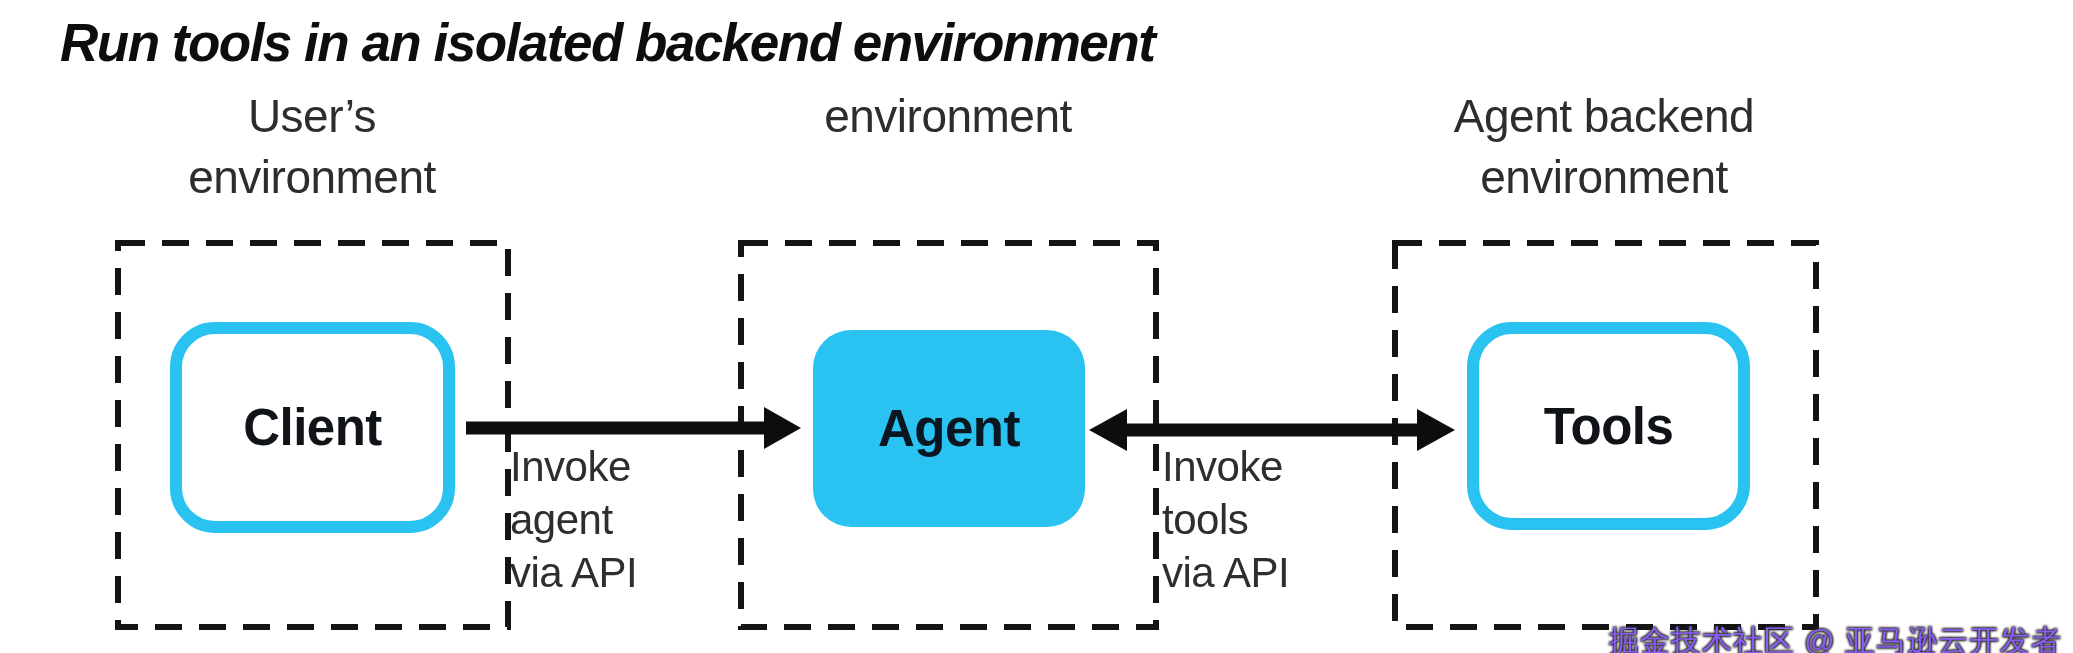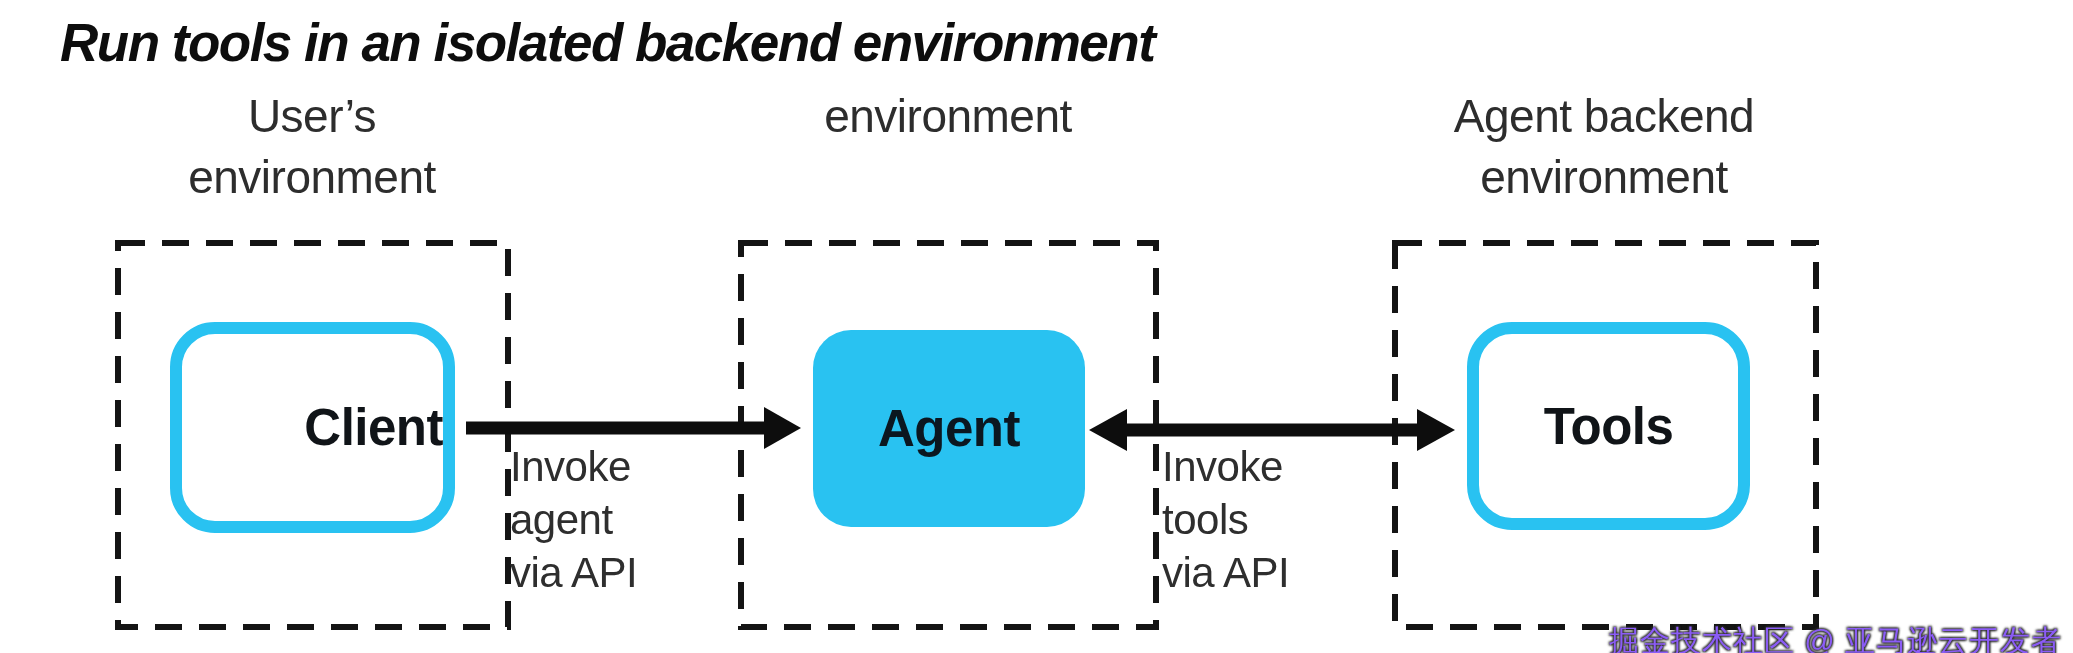--- a/index.html
+++ b/index.html
@@ -69,21 +69,21 @@
   .node-outlined {
     background: #ffffff;
     border: 12px solid #29c2f1;
     border-radius: 45px;
   }
   .node-filled {
     background: #29c2f1;
     border-radius: 38px;
     color: #0b1720;
   }
-  .node-client { left: 170px; top: 322px; width: 285px; height: 211px; align-items: flex-end; }
+  .node-client { left: 170px; top: 322px; width: 285px; height: 211px; }
   .node-agent  { left: 813px; top: 330px; width: 272px; height: 197px; }
   .node-tools  { left: 1467px; top: 322px; width: 283px; height: 208px; }
 
   .arrow-label {
     position: absolute;
     width: 220px;
     top: 440px;
     text-align: left;
     font-size: 42px;
     line-height: 53px;

